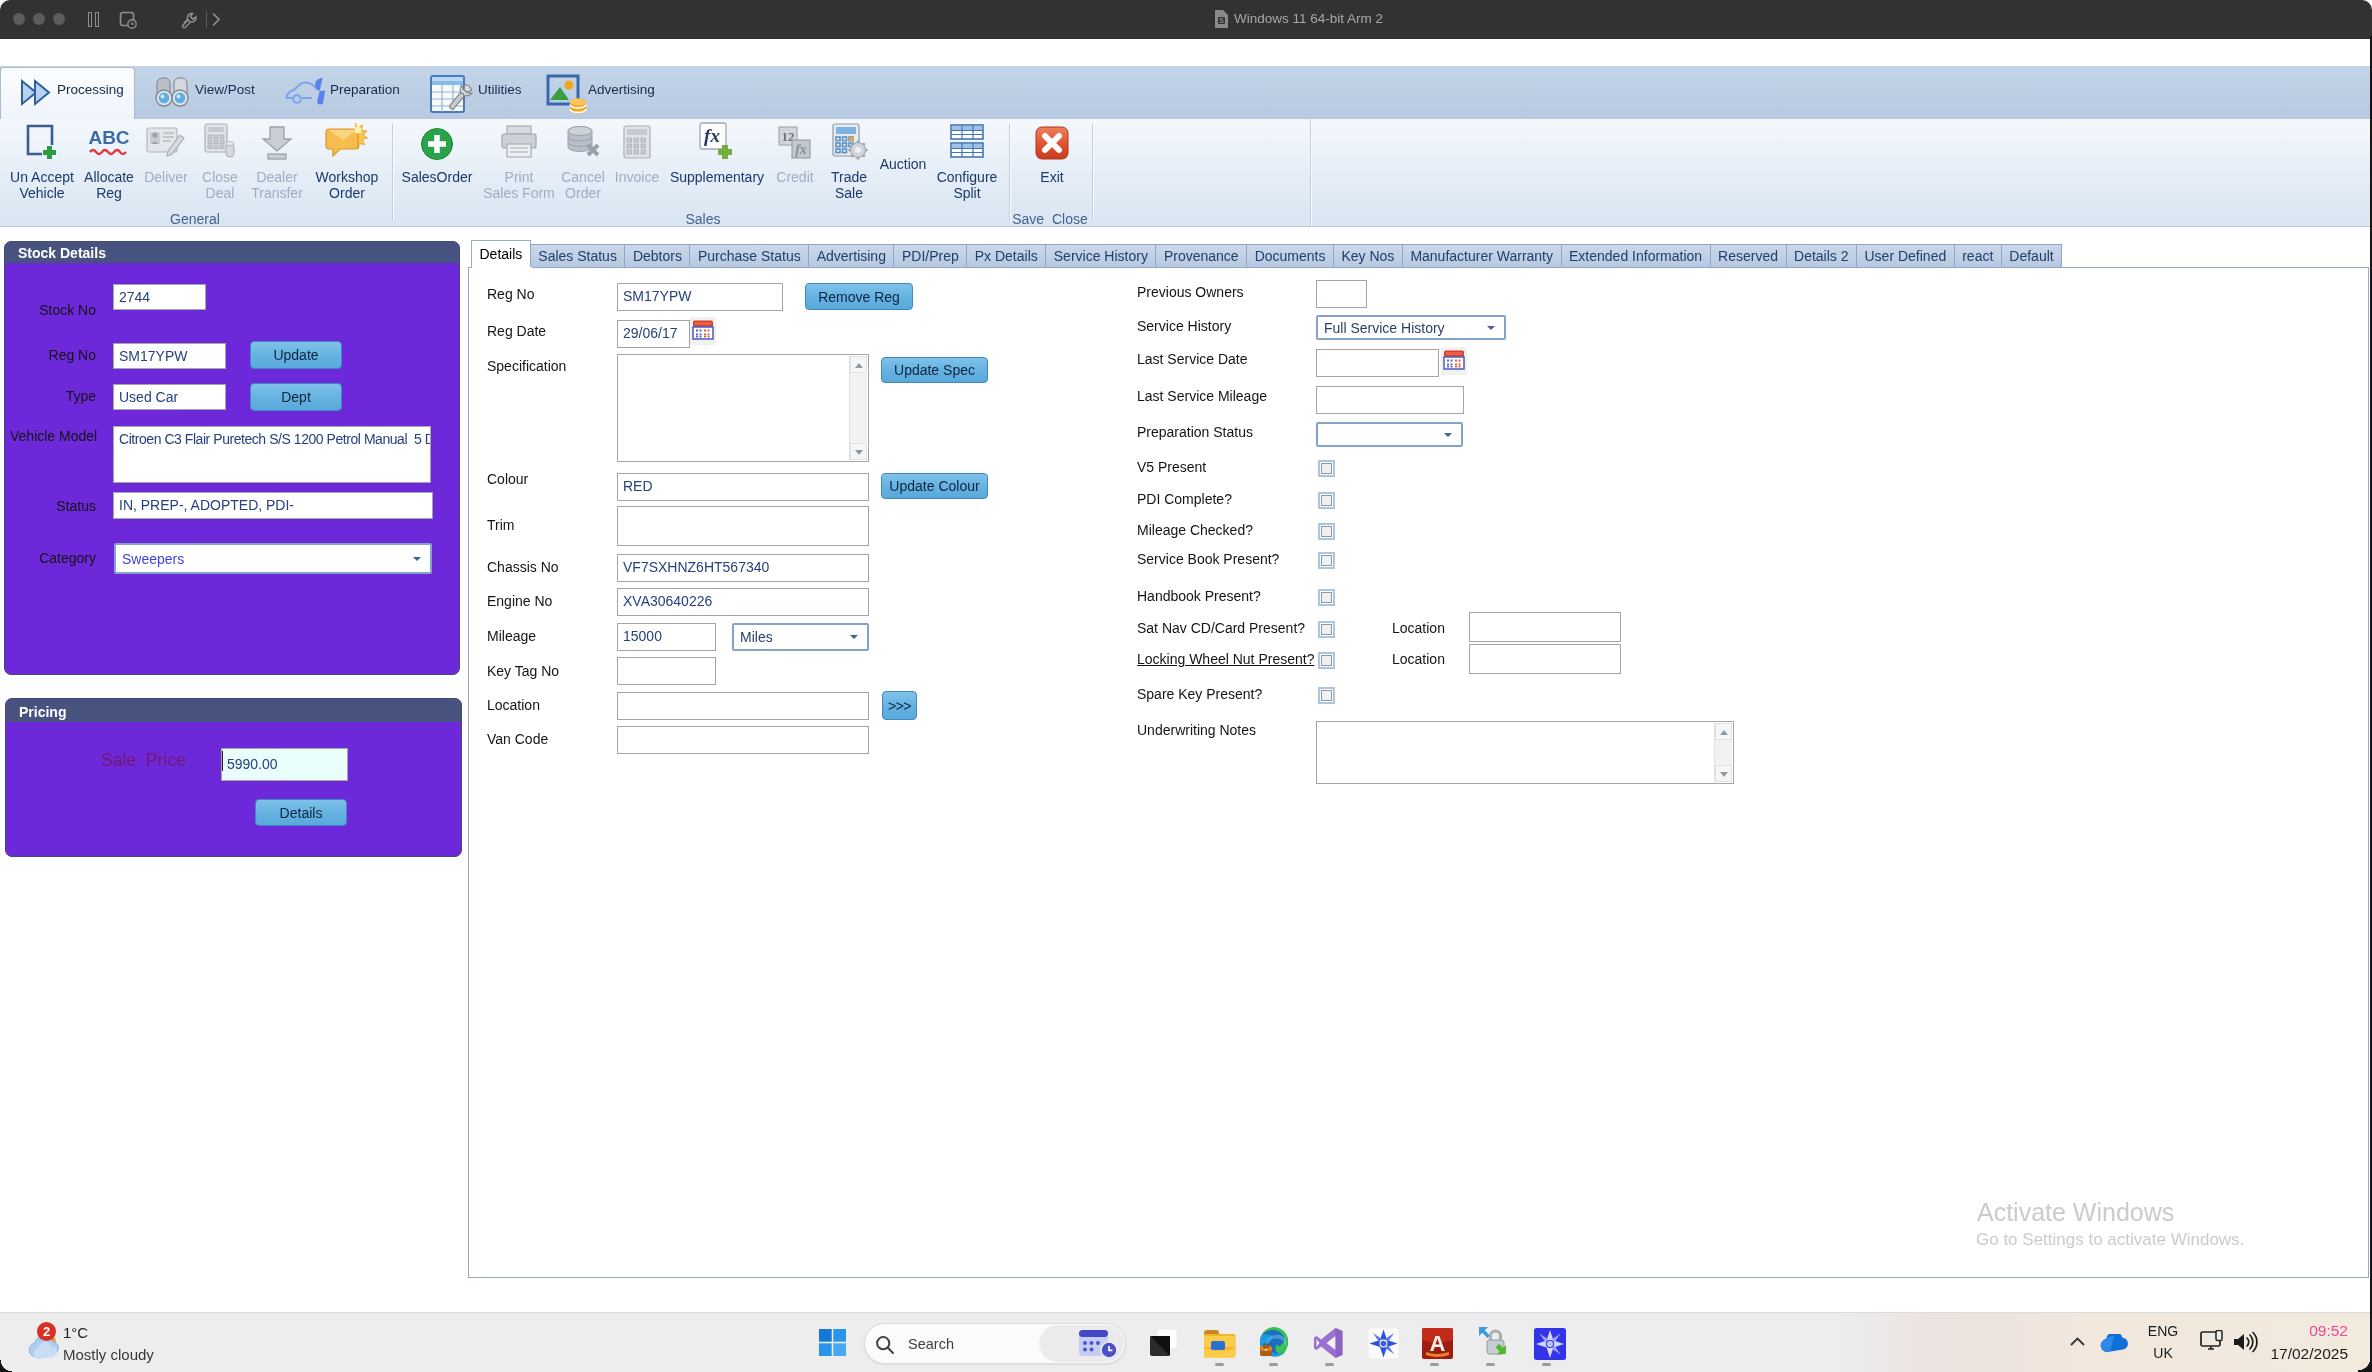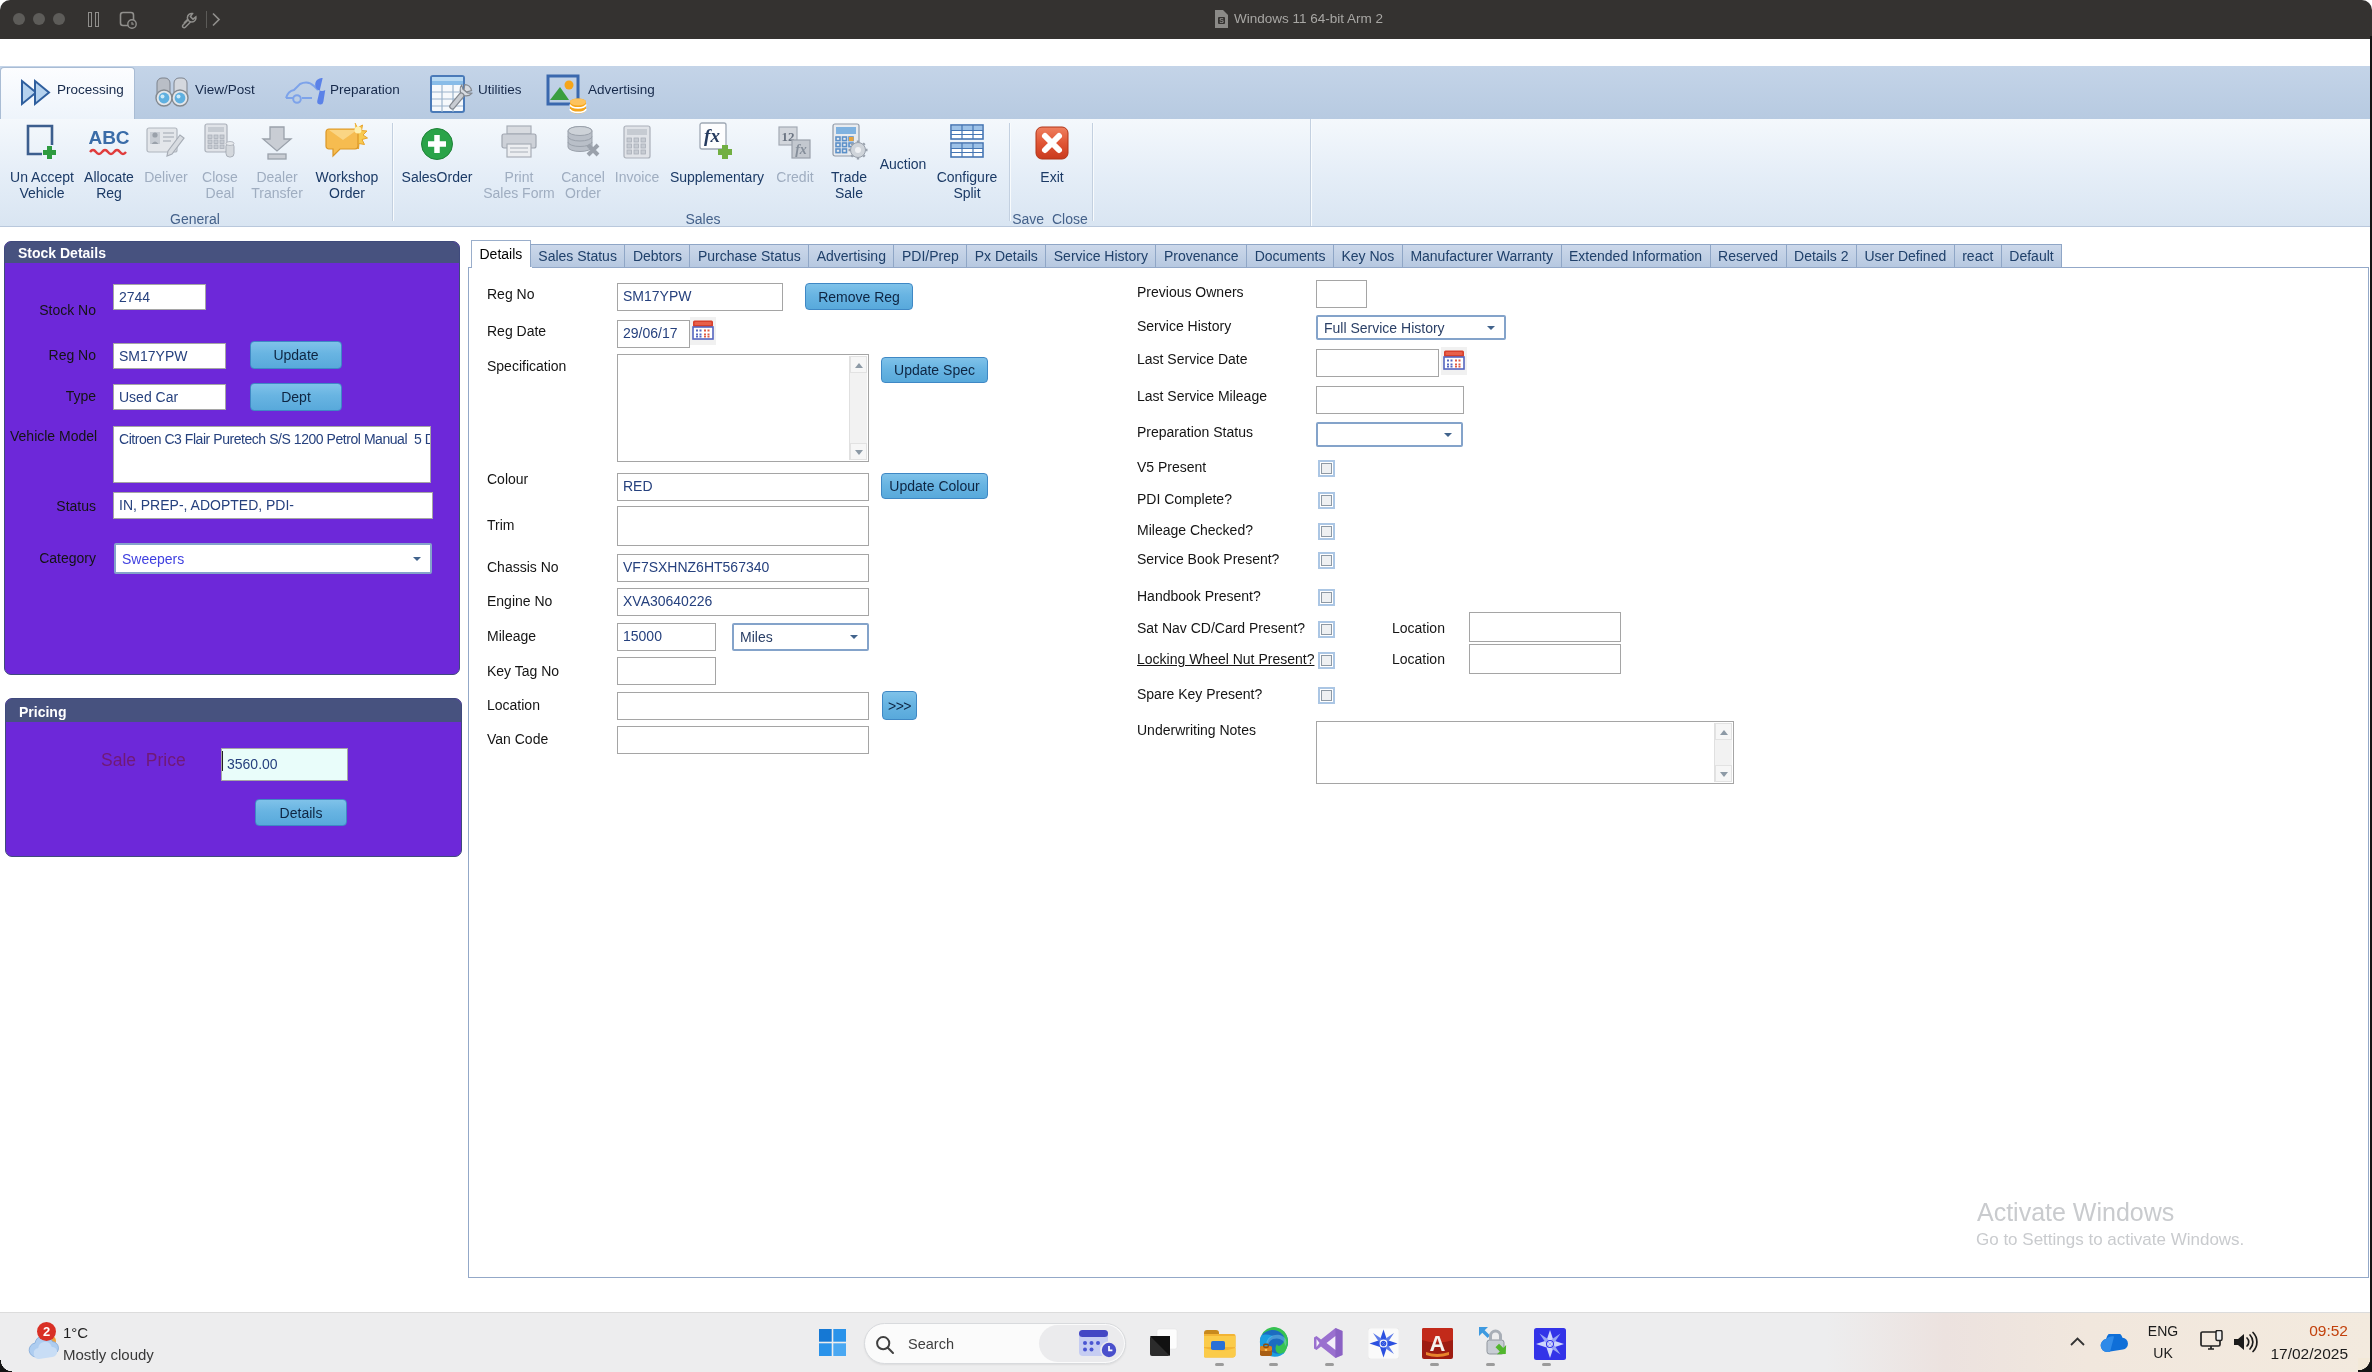--- a/index.html
+++ b/index.html
@@ -362,21 +362,21 @@
 <div class="lb" style="left:10px;top:549px;width:86px;text-align:right;">Category</div>
 <div class="combo" style="left:114px;top:543px;width:318px;height:31px;">
       <span style="color:#4040e0;">Sweepers</span>
       <div class="car"></div>
     </div>
 
 <div class="panel" style="left:5px;top:698px;width:457px;height:159px;">
   <div class="phead" style="height:23px;padding-top:4px;">Pricing</div>
 </div>
 <div class="abs" style="left:101px;top:750px;font-size:17.5px;color:#701a75;">Sale&nbsp; Price</div>
-<div class="in" style="left:221px;top:748px;width:127px;height:33px;background:#e9fdfa;font-size:14px;line-height:27px;">3560.00</div>
+<div class="in" style="left:221px;top:748px;width:127px;height:33px;background:#e9fdfa;font-size:14px;line-height:27px;">5990.00</div>
 <div class="abs" style="left:222px;top:751px;width:1px;height:20px;background:#222;"></div>
 <div class="bt" style="left:255px;top:799px;width:92px;height:27px;">Details</div>
 
 <div id="maintabs" class="abs" style="left:471px;top:240px;height:28px;display:flex;align-items:flex-end;">
   <div class="ft on">Details</div>
       <div class="ft">Sales Status</div>
       <div class="ft">Debtors</div>
       <div class="ft">Purchase Status</div>
       <div class="ft">Advertising</div>
       <div class="ft">PDI/Prep</div>
@@ -678,20 +678,20 @@
   <div class="abs" style="left:2141px;top:1345px;width:44px;text-align:center;font-size:14px;color:#1b1b1b;">UK</div>
   <svg class="abs" style="left:2200px;top:1330px;" width="26" height="24" viewBox="0 0 26 24">
     <rect x="1" y="2" width="19" height="14" rx="1.5" fill="none" stroke="#222" stroke-width="1.7"></rect>
     <path d="M8 19 h6 M11 16 v3" stroke="#222" stroke-width="1.7"></path>
     <rect x="16" y="0.5" width="6" height="10" rx="1.5" fill="#eee" stroke="#222" stroke-width="1.5"></rect>
   </svg>
   <svg class="abs" style="left:2232px;top:1331px;" width="26" height="22" viewBox="0 0 26 22">
     <path d="M2 8 h4 l6-5 v16 l-6-5 H2z" fill="#1b1b1b"></path>
     <path d="M15 7 a5.5 5.5 0 0 1 0 8 M18 4 a10 10 0 0 1 0 14 M21 1.5 a13.5 13.5 0 0 1 0 19" fill="none" stroke="#1b1b1b" stroke-width="1.7" stroke-linecap="round"></path>
   </svg>
-  <div class="abs" style="left:2243px;top:1322px;width:105px;text-align:right;font-size:15.5px;color:#c2410c;">09:52</div>
+  <div class="abs" style="left:2243px;top:1322px;width:105px;text-align:right;font-size:15.5px;color:#ec4899;">09:52</div>
   <div class="abs" style="left:2243px;top:1345px;width:105px;text-align:right;font-size:15.5px;color:#1b1b1b;">17/02/2025</div>
 </div>
 
 <div class="abs" style="left:2370px;top:36px;width:2px;height:1336px;background:#151515;"></div>
 <div class="abs" style="left:0;top:1360px;width:12px;height:12px;background:radial-gradient(circle at 100% 0%, #ededee 0 11px, #141414 11.5px);"></div>
 <div class="abs" style="left:2358px;top:1358px;width:14px;height:14px;background:radial-gradient(circle at 0% 0%, #f3e9d8 0 12px, #141414 12.5px);"></div>
 </div>
 
 </body></html>

